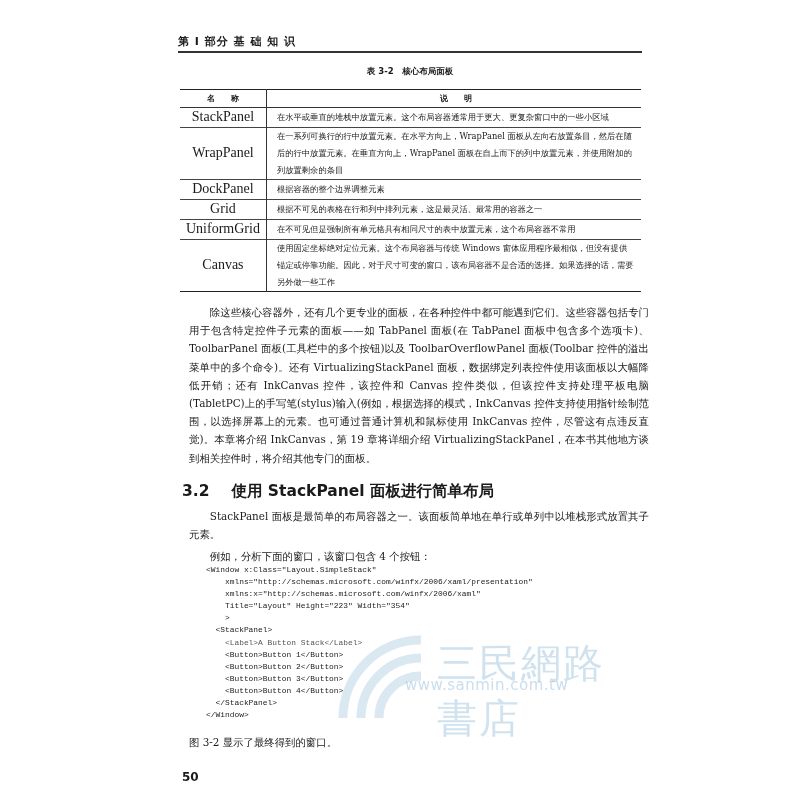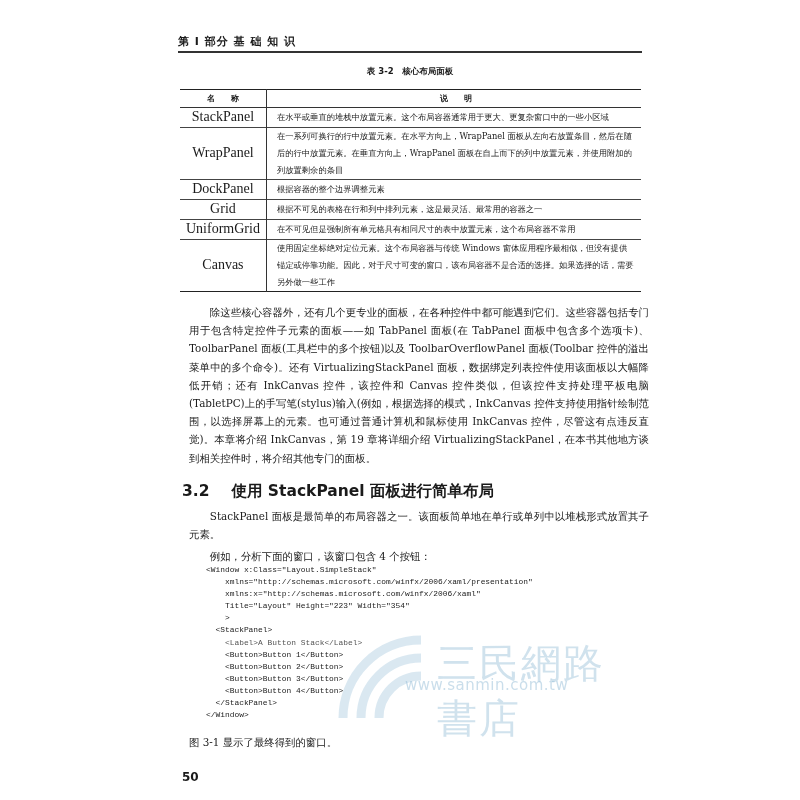--- a/index.html
+++ b/index.html
@@ -118,15 +118,15 @@
 <div class="watermark">
   <svg class="wm-arc" width="110" height="90" viewBox="0 0 110 90">
     <path d="M10 88 A78 78 0 0 1 88 10" fill="none" stroke="rgba(150,190,215,0.35)" stroke-width="9"></path>
     <path d="M28 88 A60 60 0 0 1 88 28" fill="none" stroke="rgba(150,190,215,0.35)" stroke-width="9"></path>
     <path d="M46 88 A42 42 0 0 1 88 46" fill="none" stroke="rgba(150,190,215,0.35)" stroke-width="9"></path>
   </svg>
   <div class="wm-cn">三民網路書店</div>
   <div class="wm-url">www.sanmin.com.tw</div>
 </div>
 
-<p class="para p4">图 3-1 显示了最终得到的窗口。</p>
+<p class="para p4">图 3-2 显示了最终得到的窗口。</p>
 
 <div class="page-number">50</div>
 
 </body></html>

